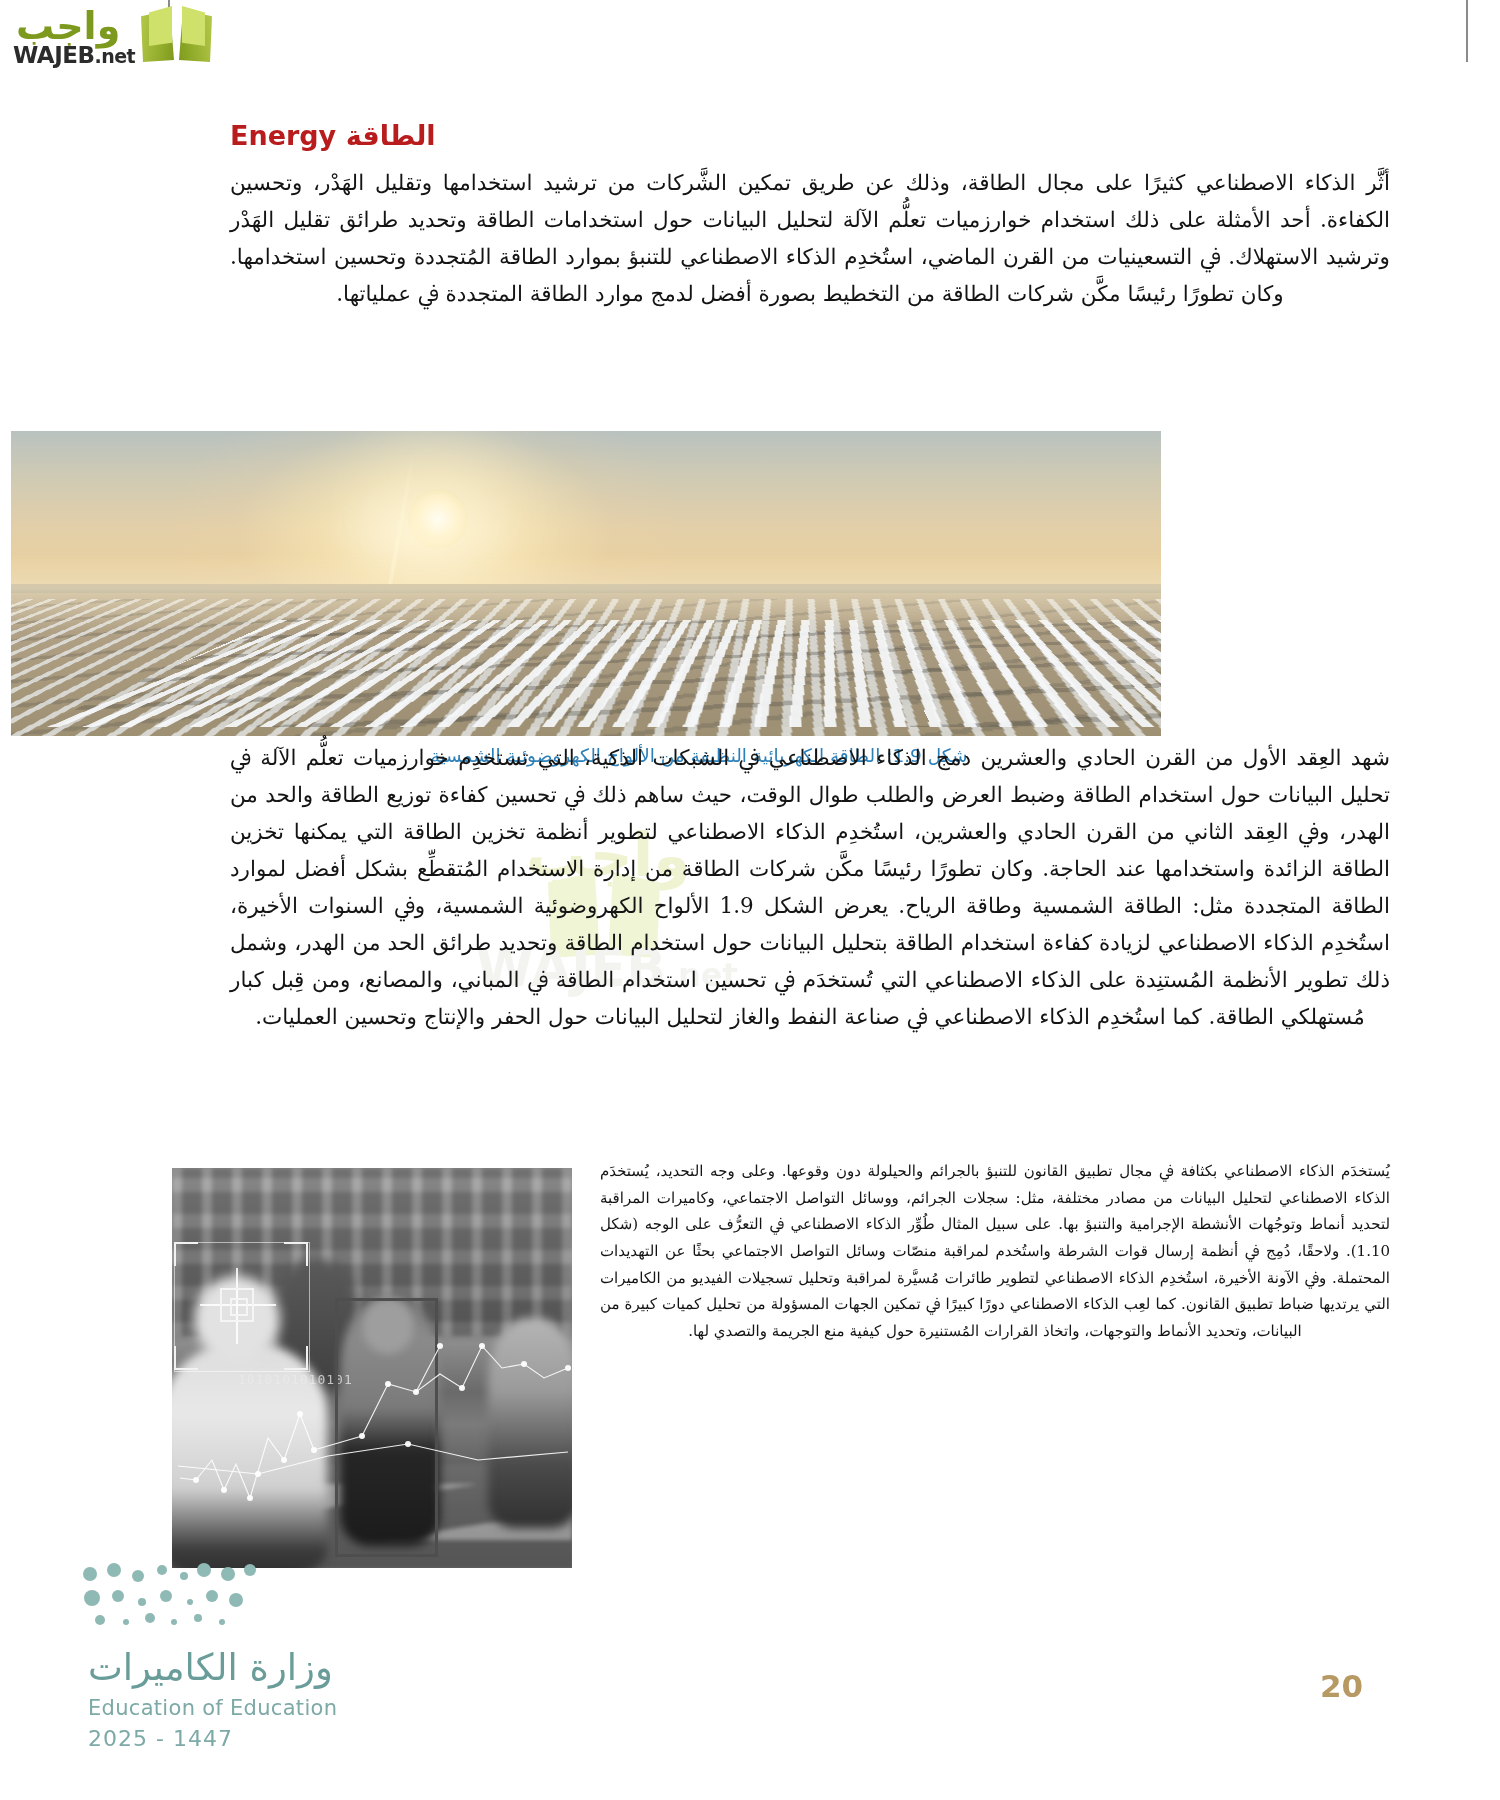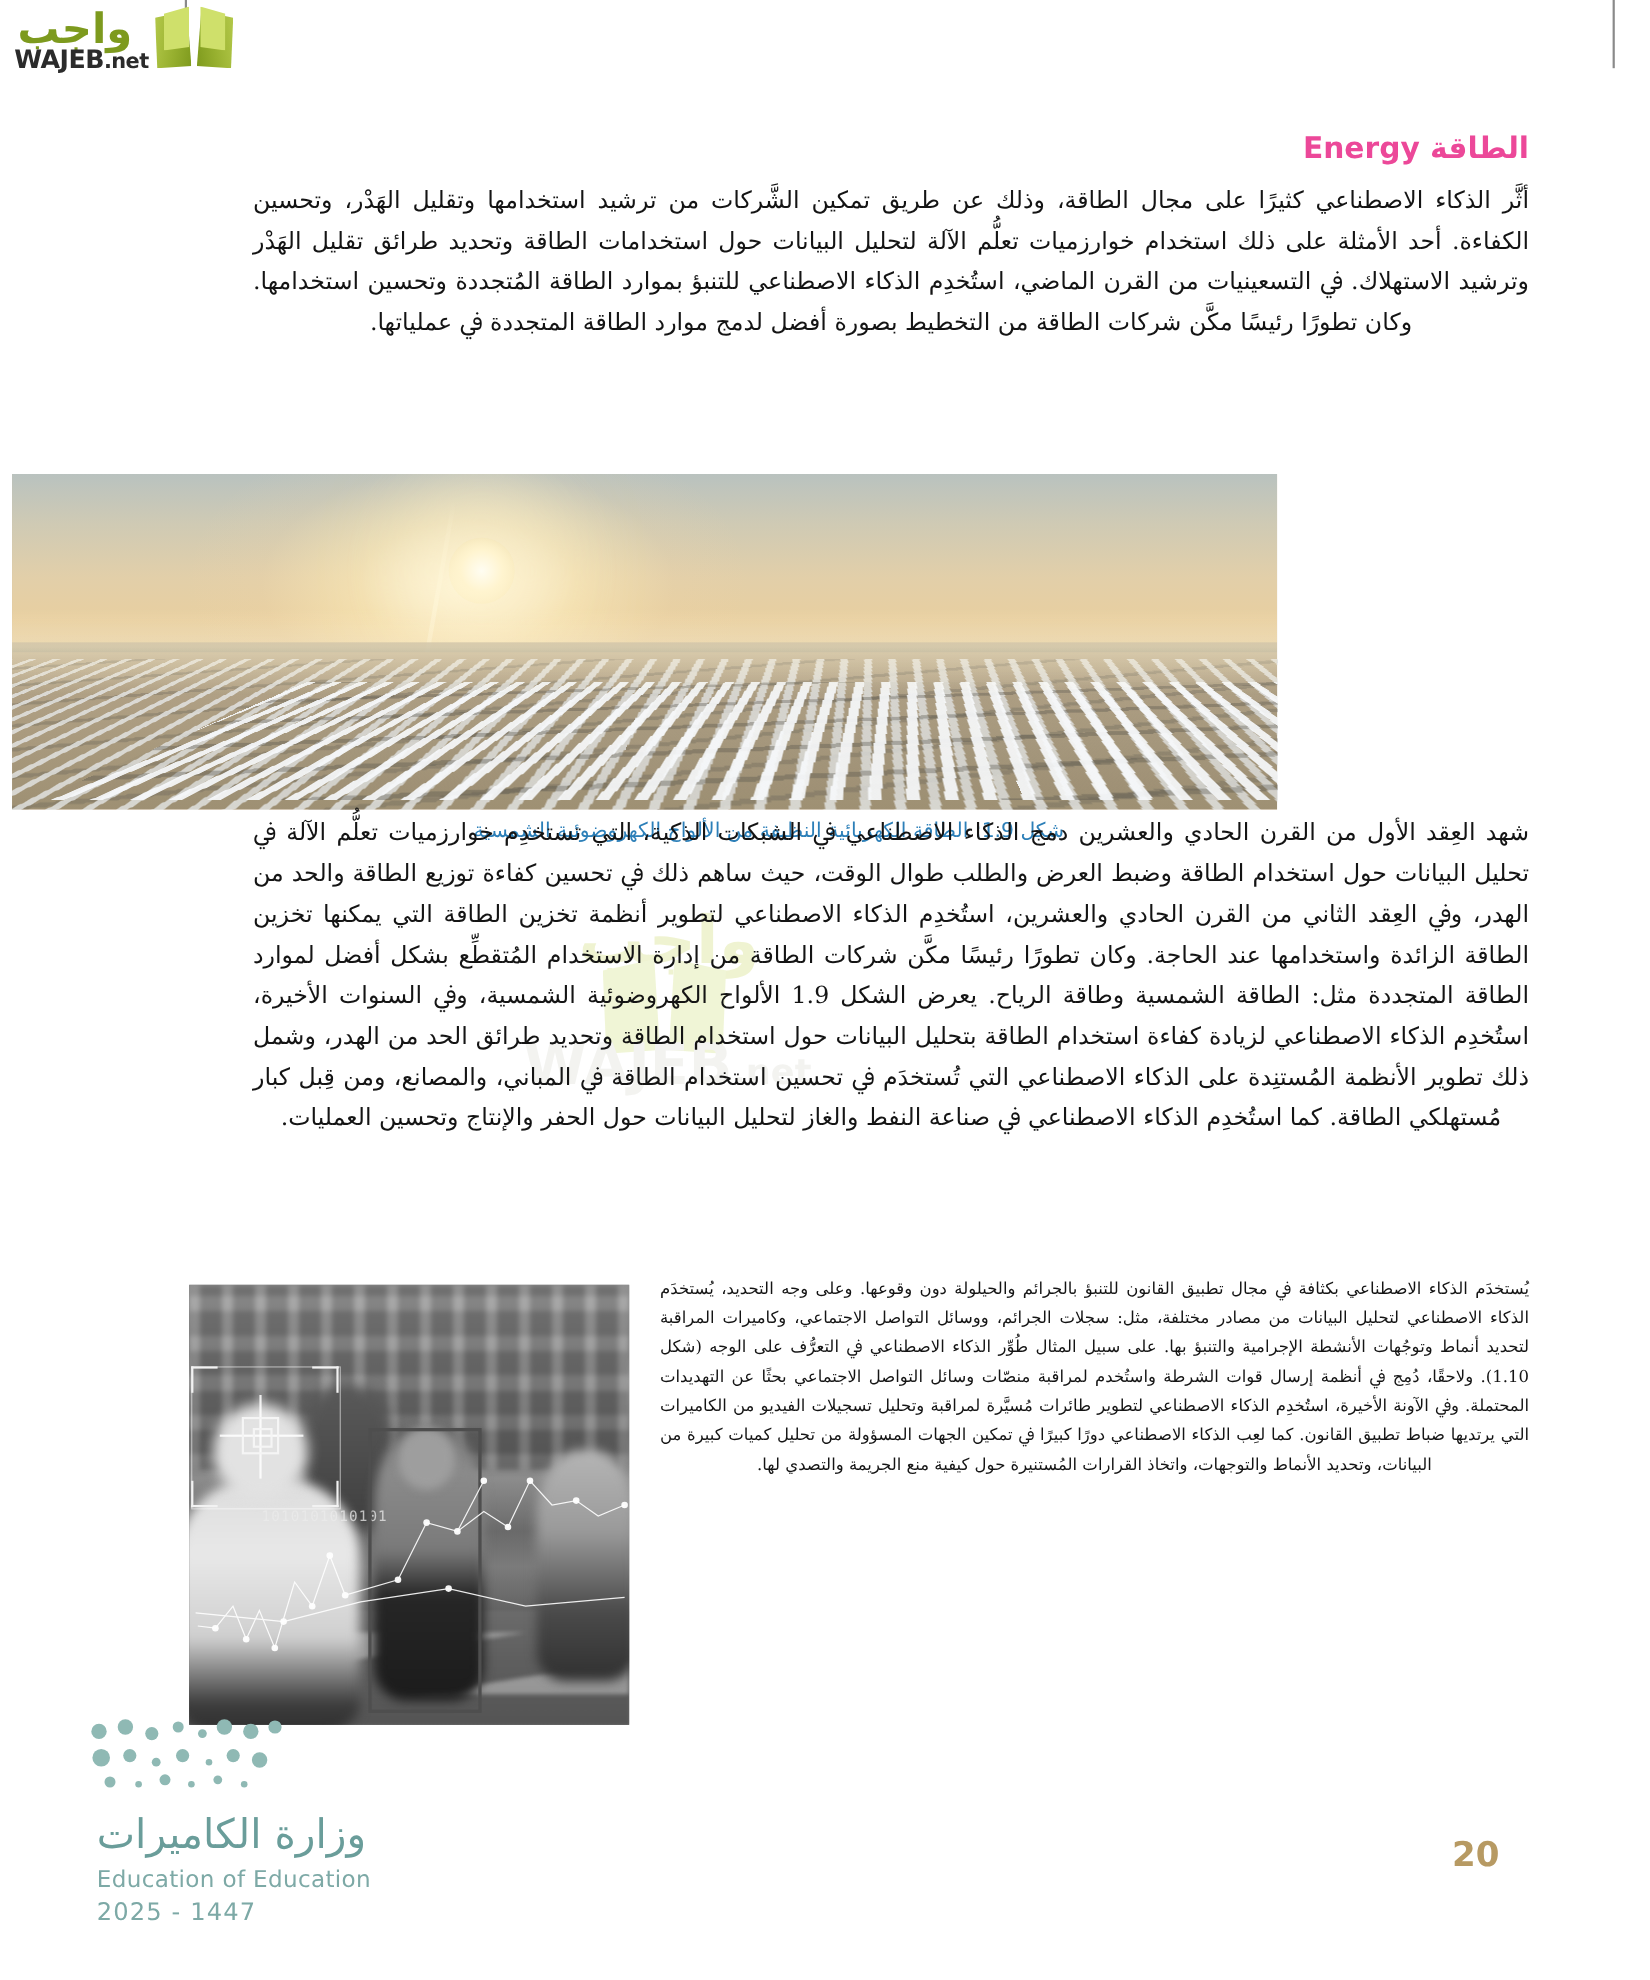--- a/index.html
+++ b/index.html
@@ -99,22 +99,22 @@
     position: absolute;
     left: 230px;
     top: 120px;
     width: 1160px;
   }
 
   h2.section-title {
     margin: 0;
     font-size: 27px;
     font-weight: bold;
-    color: #ec4899;
-    text-align: right;
+    color: #b91c1c;
+    text-align: left;
     direction: rtl;
     letter-spacing: 0px;
   }
 
   p.body-text {
     margin: 14px 0 0 0;
     font-size: 21.5px;
     line-height: 1.72;
     color: #141414;
     text-align: justify;

